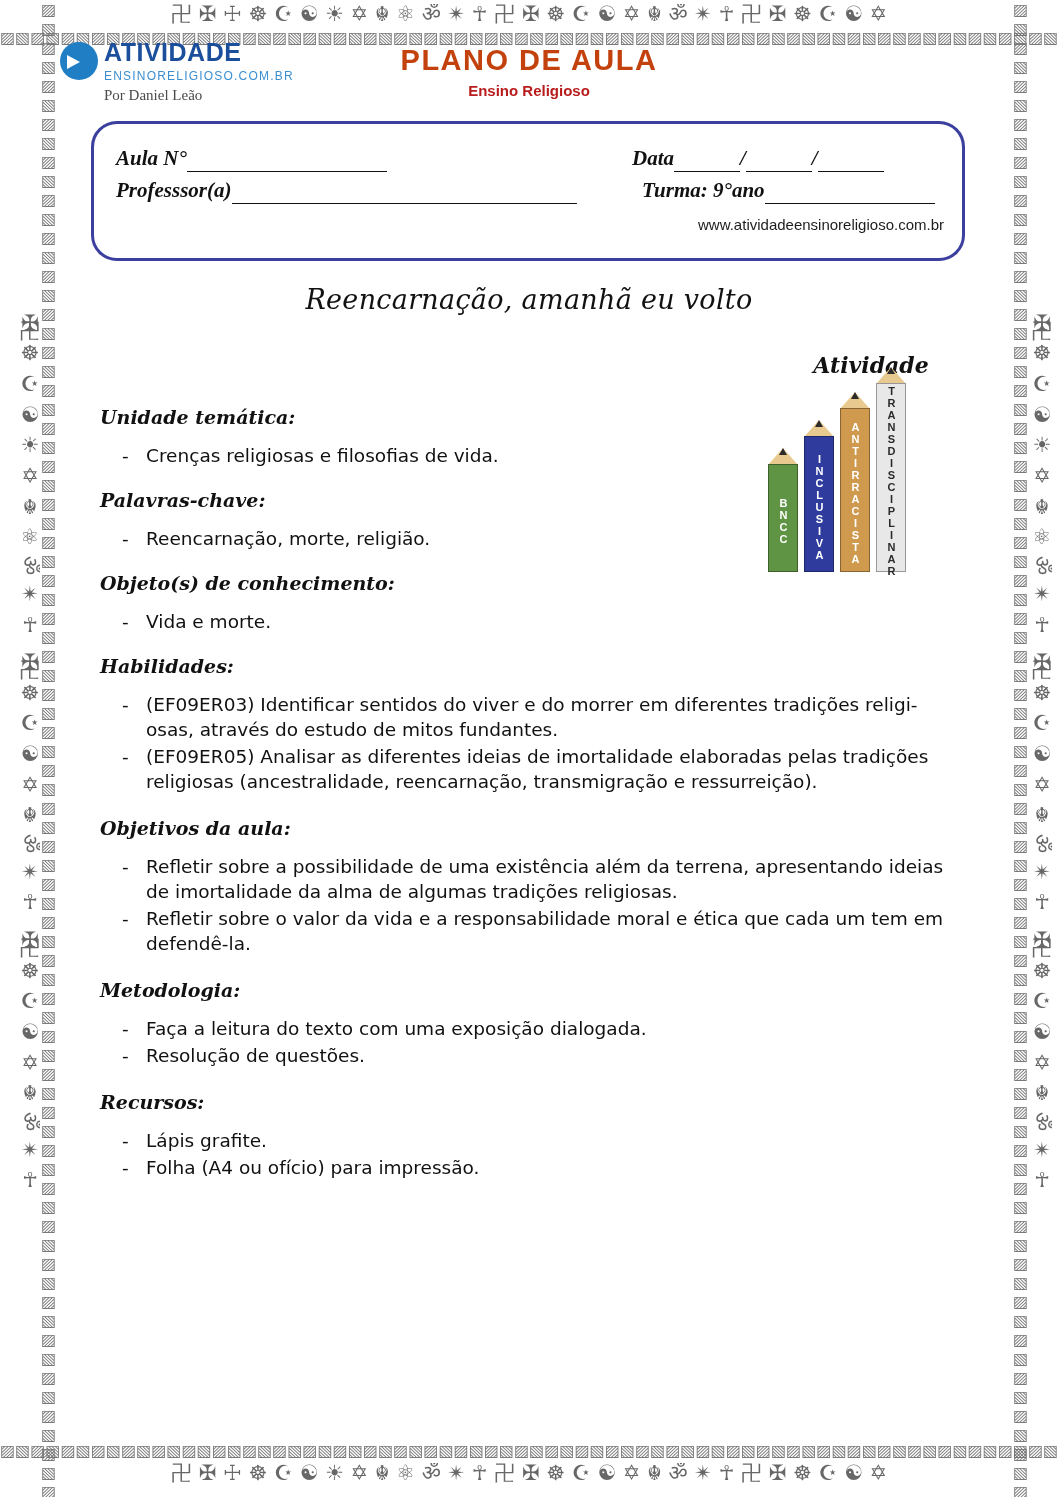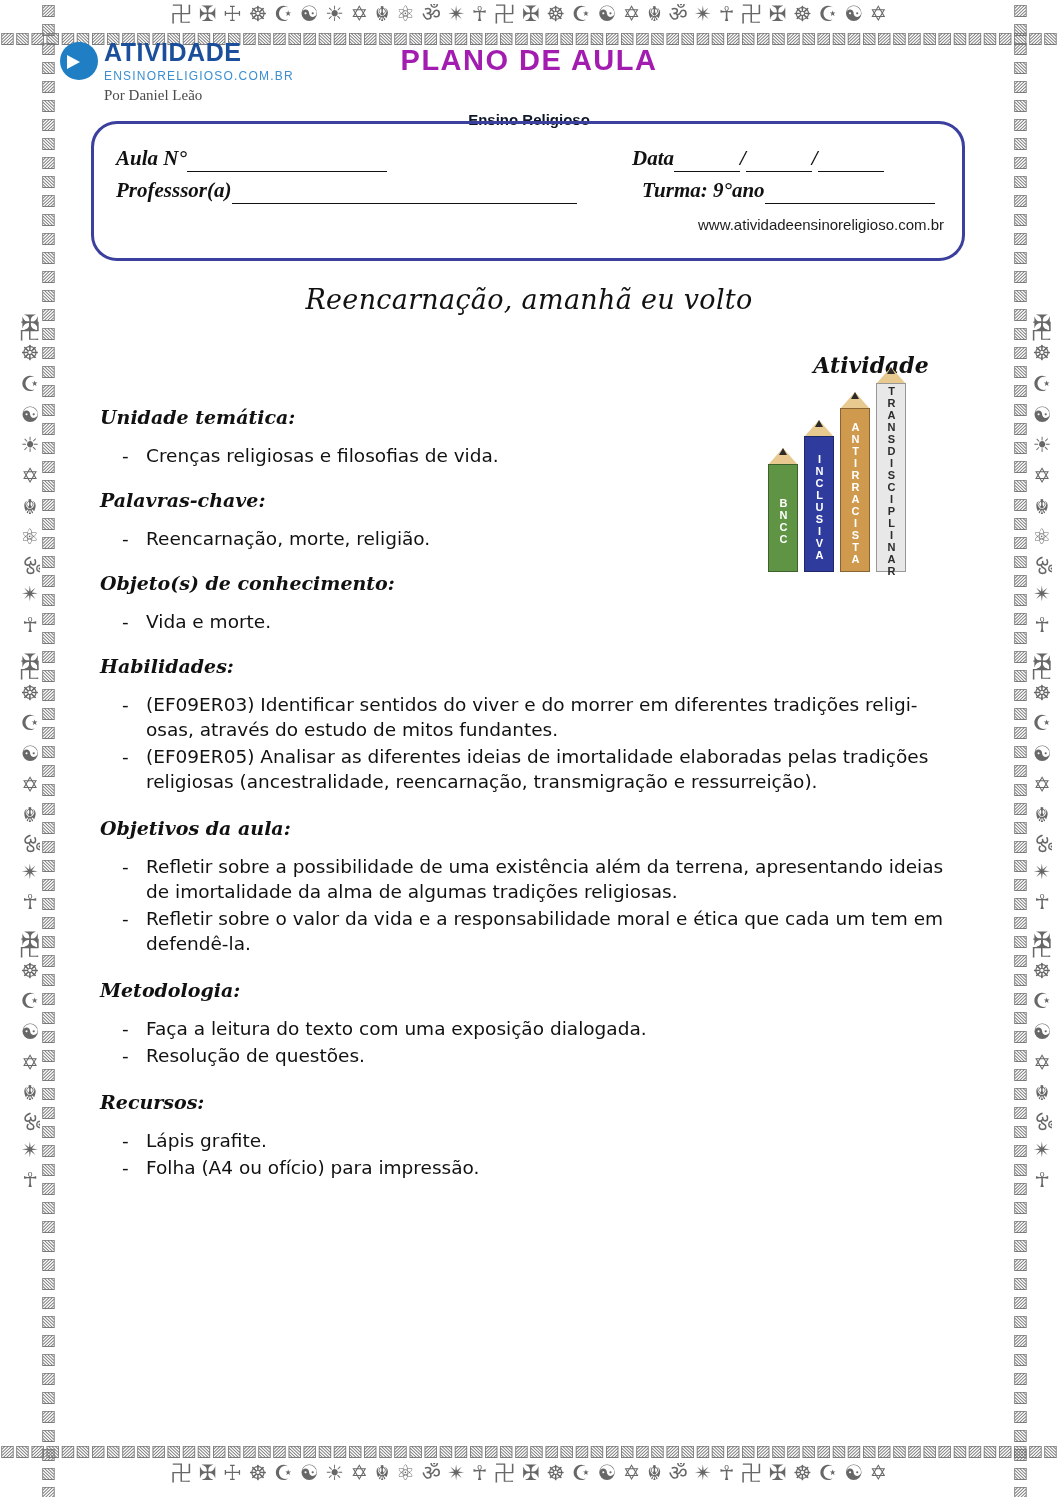--- a/index.html
+++ b/index.html
@@ -145,33 +145,32 @@
     margin-left: 44px;
   }
   .title-main {
     position: absolute;
     left: 0; right: 0;
     top: 10px;
     text-align: center;
     font-family: "Liberation Sans", sans-serif;
     font-size: 29px;
     font-weight: bold;
-    color: #a21caf;
+    color: #c2410c;
     letter-spacing: 1.5px;
   }
   .title-sub {
     position: absolute;
     left: 0; right: 0;
     top: 48px;
     text-align: center;
     font-family: "Liberation Sans", sans-serif;
     font-size: 15px;
     font-weight: bold;
-    color: #0f172a;
-    margin-top: 29px;
+    color: #b91c1c;
   }
 
   
   .info-box {
     position: absolute;
     left: 31px;
     top: 87px;
     width: 874px;
     height: 140px;
     border: 3px solid #3b3f9e;

